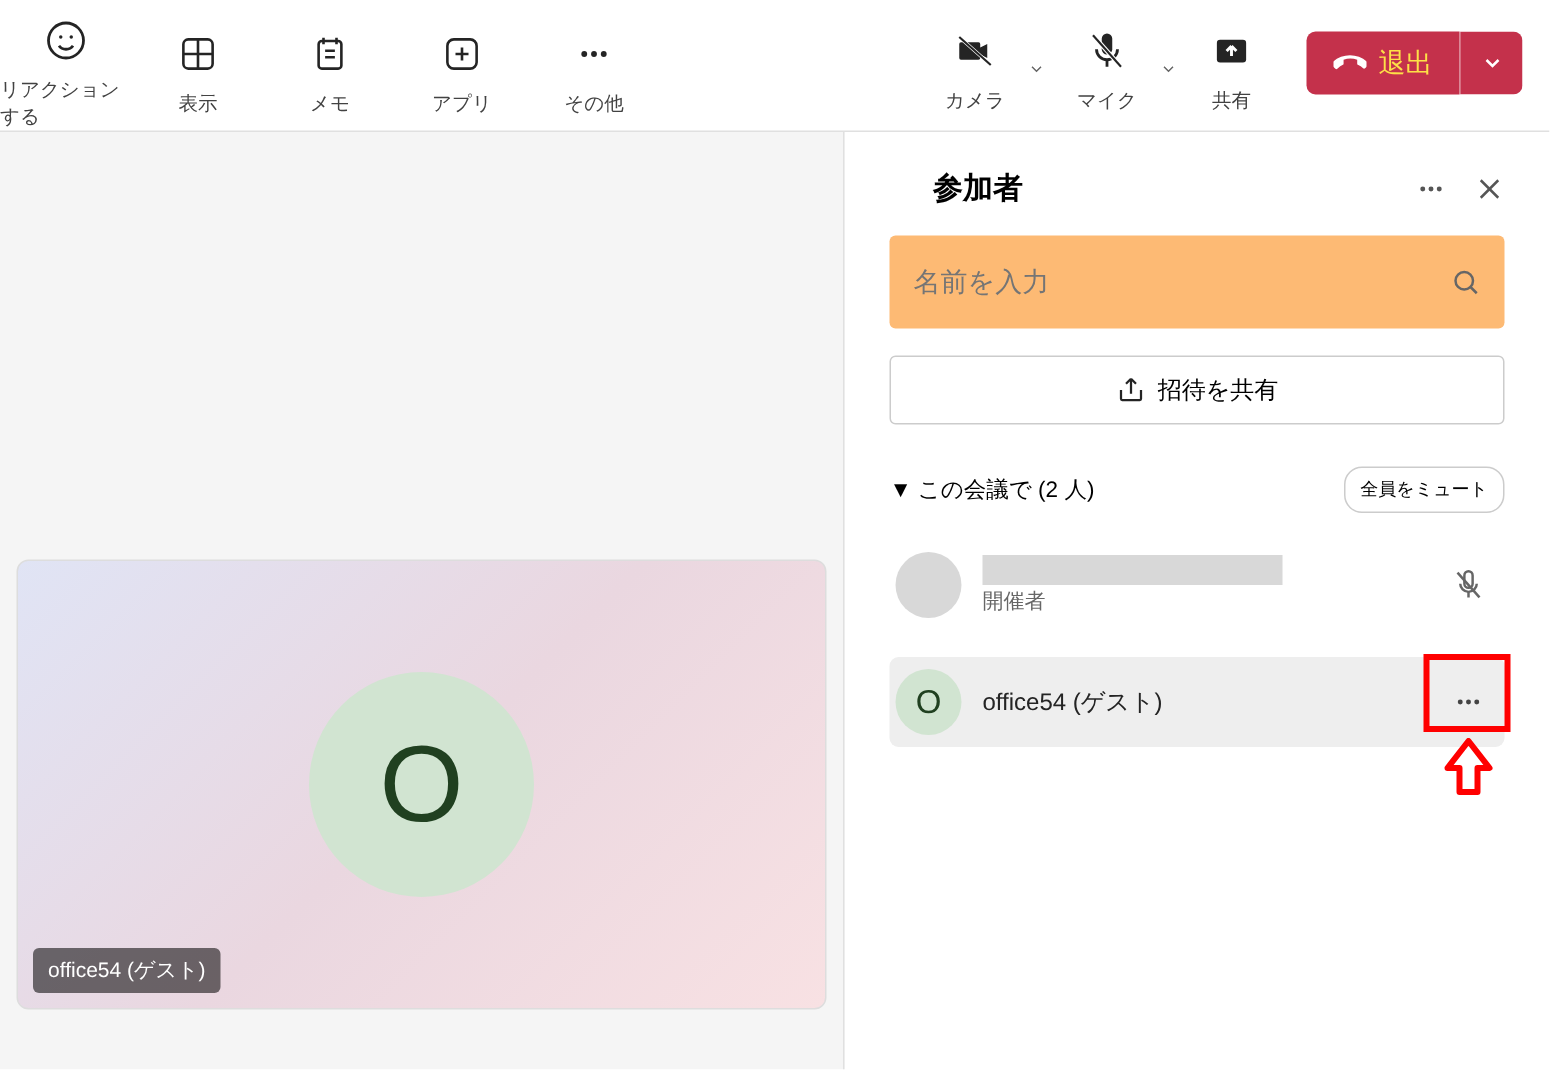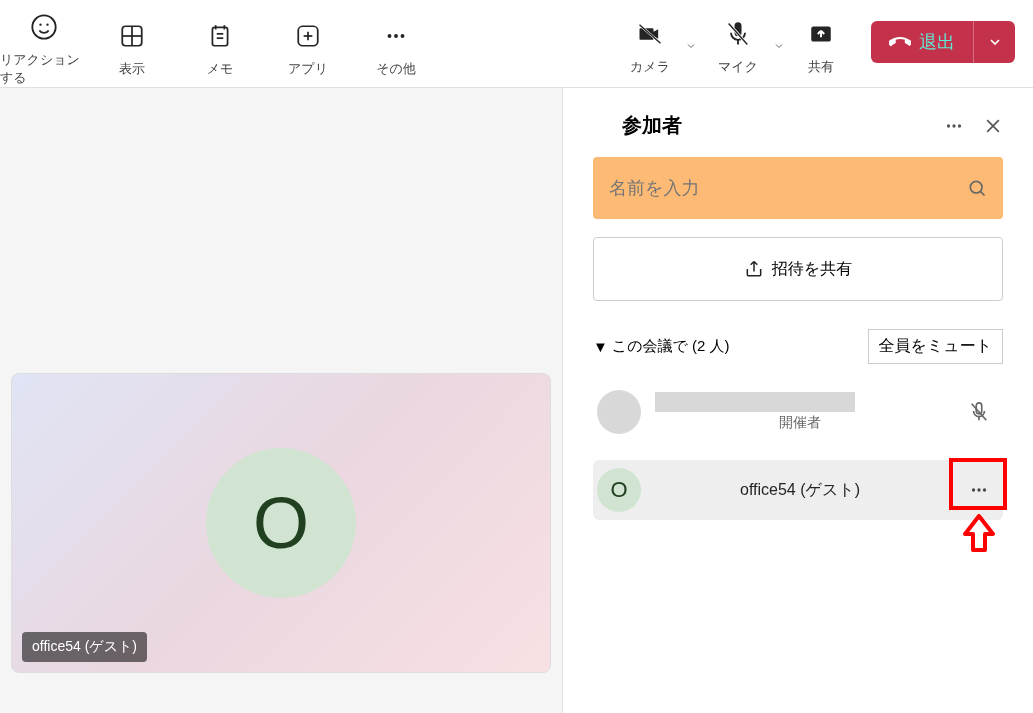--- a/index.html
+++ b/index.html
@@ -9,42 +9,42 @@
   .toolbar { display: flex; align-items: flex-start; height: 88px; border-bottom: 1px solid #e0e0e0; }
   .toolbar-left { display: flex; gap: 0; padding-left: 0; }
   .tool-item { display: flex; flex-direction: column; align-items: center; justify-content: center; width: 88px; height: 88px; cursor: pointer; }
   .tool-icon { width: 28px; height: 28px; display: flex; align-items: center; justify-content: center; margin-top: 12px; color: #242424; }
   .tool-label { font-size: 13px; color: #424242; margin-top: 10px; }
   .toolbar-spacer { flex: 1; }
   .toolbar-right { display: flex; align-items: center; gap: 0; padding-right: 18px; }
   .tool-item-r { display: flex; flex-direction: column; align-items: center; justify-content: center; width: 70px; height: 84px; cursor: pointer; position: relative; }
   .tool-item-r .chev { position: absolute; right: -12px; top: 40px; }
   .leave-wrap { display: flex; align-items: center; margin-left: 20px; }
-  .leave-btn { background: #c4314b; color: #5eead4; display: flex; align-items: center; gap: 8px; padding: 10px 18px; border-radius: 6px 0 0 6px; font-size: 18px; font-weight: 500; cursor: pointer; height: 42px; }
+  .leave-btn { background: #c4314b; color: #fde047; display: flex; align-items: center; gap: 8px; padding: 10px 18px; border-radius: 6px 0 0 6px; font-size: 18px; font-weight: 500; cursor: pointer; height: 42px; }
   .leave-chev { background: #c4314b; color: #fff; display: flex; align-items: center; justify-content: center; width: 42px; height: 42px; border-radius: 0 6px 6px 0; border-left: 1px solid rgba(255,255,255,0.3); cursor: pointer; }
 
   
   .main { flex: 1; display: flex; min-height: 0; }
   .stage { flex: 1; background: #f5f5f5; display: flex; align-items: flex-end; justify-content: center; padding: 10px; border-right: 1px solid #e0e0e0; }
   .video-tile { width: 540px; height: 300px; border: 1px solid #ddd; border-radius: 8px; background: linear-gradient(135deg, #e0e4f5 0%, #ead7e0 50%, #f8e1e3 100%); position: relative; margin-bottom: 30px; }
   .avatar-big { width: 150px; height: 150px; border-radius: 50%; background: #d1e4d1; position: absolute; left: 50%; top: 50%; transform: translate(-50%, -50%); display: flex; align-items: center; justify-content: center; font-size: 72px; color: #204020; }
   .tile-name { position: absolute; left: 10px; bottom: 10px; background: rgba(0,0,0,0.55); color: #fff; padding: 6px 10px; border-radius: 4px; font-size: 14px; }
 
   
   .panel { width: 470px; display: flex; flex-direction: column; padding: 24px 30px 0 30px; gap: 18px; }
   .panel-header { display: flex; align-items: center; justify-content: space-between; margin-left: 29px; }
   .panel-title { font-size: 20px; font-weight: 600; }
   .panel-header-actions { display: flex; gap: 18px; align-items: center; color: #555; }
   .search-box { background: #fdba74; border-radius: 4px; display: flex; align-items: center; padding: 0 16px; height: 62px; }
   .search-input { flex: 1; border: none; background: transparent; font-size: 18px; color: #666; outline: none; }
-  .share-invite { border: 1px solid #ccc; border-radius: 4px; height: 64px; display: flex; align-items: center; justify-content: center; gap: 8px; cursor: pointer; font-size: 16px; }
+  .share-invite { border: 1px solid #ccc; border-radius: 4px; height: 46px; display: flex; align-items: center; justify-content: center; gap: 8px; cursor: pointer; font-size: 16px; }
   .section-row { display: flex; align-items: center; justify-content: space-between; margin-top: 10px; }
   .section-label { font-size: 15px; display: flex; align-items: center; gap: 4px; }
-  .mute-all { border: 1px solid #ccc; border-radius: 0; padding: 6px 10px; font-size: 16px; cursor: pointer; }
-  .participant { display: flex; align-items: center; gap: 14px; padding: 8px 4px; border-radius: 6px; position: relative; text-align: center; }
+  .mute-all { border: 1px solid #ccc; border-radius: 12px; padding: 6px 10px; font-size: 12px; cursor: pointer; }
+  .participant { display: flex; align-items: center; gap: 14px; padding: 8px 4px; border-radius: 6px; position: relative; }
   .participant.selected { background: #eeeeee; }
   .p-avatar { width: 44px; height: 44px; border-radius: 50%; display: flex; align-items: center; justify-content: center; font-size: 22px; }
   .p-avatar.gray { background: #d8d8d8; }
   .p-avatar.green { background: #d1e4d1; color: #204020; }
   .p-info { flex: 1; display: flex; flex-direction: column; gap: 0; }
   .p-name { font-size: 16px; color: #242424; }
   .p-name.redacted { display: inline-block; width: 200px; height: 20px; background: #d8d8d8; }
   .p-role { font-size: 14px; color: #666; margin-top: 2px; }
   .p-action { width: 40px; height: 40px; display: flex; align-items: center; justify-content: center; cursor: pointer; color: #444; }
   .red-box { border: 4px solid red; position: absolute; pointer-events: none; }

